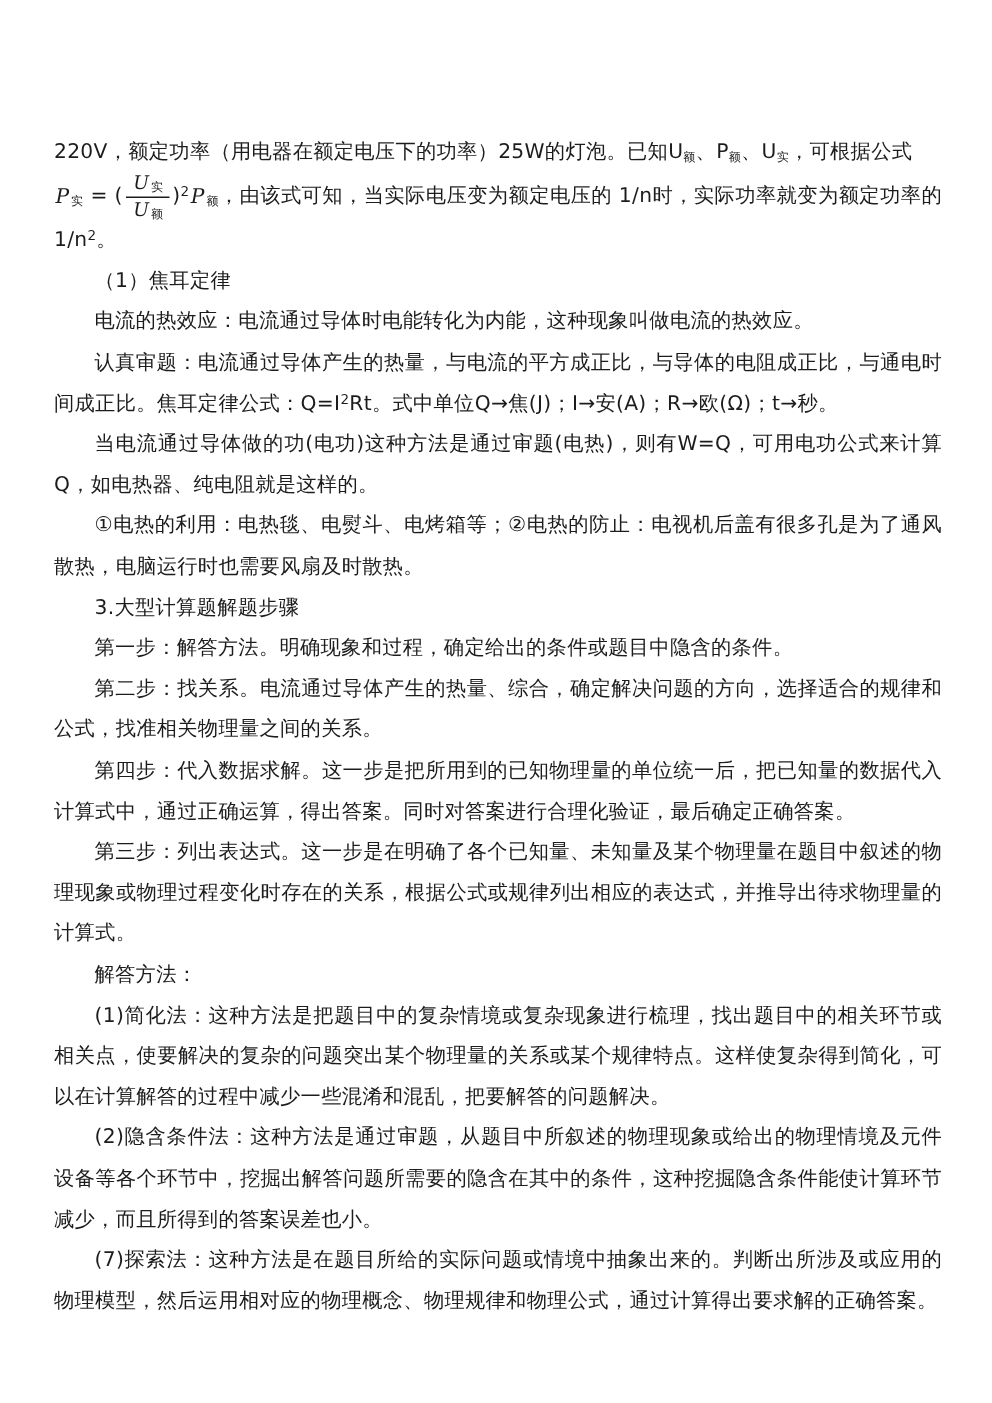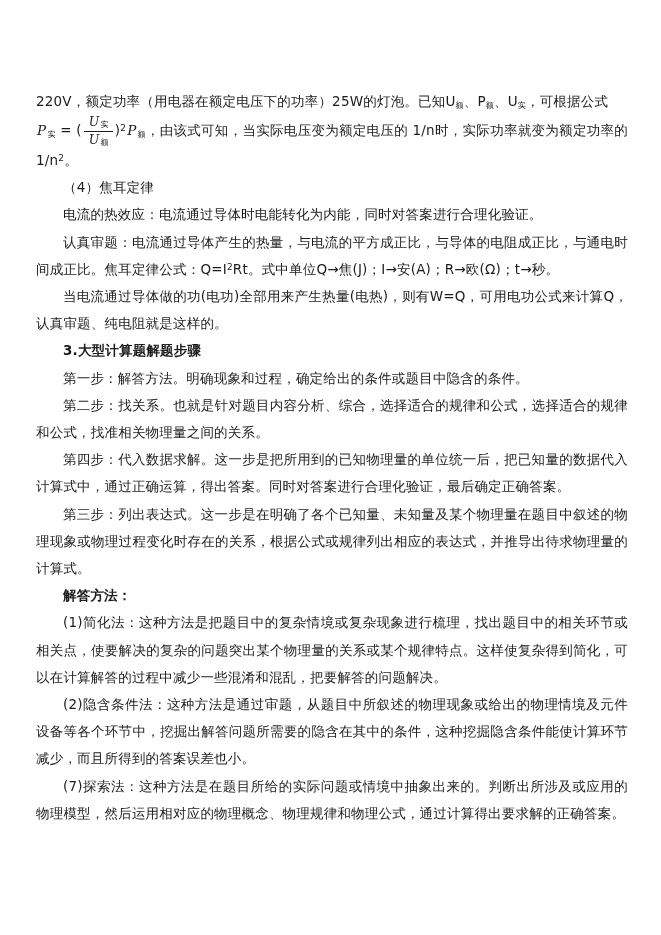--- a/index.html
+++ b/index.html
@@ -17,21 +17,21 @@
     left: 36px;
     top: 88px;
     width: 592px;
     font-size: 13.5px;
     line-height: 27.2px;
     text-align: justify;
     letter-spacing: 0.2px;
   }
   p.block { margin: 0; }
   p.indent { text-indent: 2em; }
-  p.heading { font-weight: bold; }
+  p.heading { font-weight: normal; }
   .run { white-space: pre-wrap; }
   sub.sb {
     font-size: 8px;
     line-height: 0;
     vertical-align: -2px;
   }
   sup.sp {
     font-size: 9px;
     line-height: 0;
     vertical-align: 4px;
@@ -60,27 +60,28 @@
   }
   .frac sub.sb { vertical-align: -1px; }
 </style>
 </head>
 <body>
 
 <div class="page">
   <div class="content" style="color: rgb(28, 28, 28);">
       <p class="block body"><span class="run">220V，额定功率（用电器在额定电压下的功率）25W的灯泡。已知U</span><sub class="sb">额</sub><span class="run">、P</span><sub class="sb">额</sub><span class="run">、U</span><sub class="sb">实</sub><span class="run">，可根据公式</span></p>
       <p class="block body"><span class="var">P</span><sub class="sb">实</sub><span class="run"> = (</span><span class="frac"><span class="num"><span class="var">U</span><sub class="sb">实</sub></span><span class="den"><span class="var">U</span><sub class="sb">额</sub></span></span><span class="run">)</span><sup class="sp">2</sup><span class="var">P</span><sub class="sb">额</sub><span class="run">，由该式可知，当实际电压变为额定电压的 1/n时，实际功率就变为额定功率的 1/n</span><sup class="sp">2</sup><span class="run">。</span></p>
-      <p class="block body indent"><span class="run">（4）焦耳定律</span></p>
-      <p class="block body indent"><span class="run">电流的热效应：电流通过导体时电能转化为内能，同时对答案进行合理化验证。</span></p>
+      <p class="block body indent"><span class="run">（1）焦耳定律</span></p>
+      <p class="block body indent"><span class="run">电流的热效应：电流通过导体时电能转化为内能，这种现象叫做电流的热效应。</span></p>
       <p class="block body indent"><span class="run">认真审题：电流通过导体产生的热量，与电流的平方成正比，与导体的电阻成正比，与通电时间成正比。焦耳定律公式：Q=I</span><sup class="sp">2</sup><span class="run">Rt。式中单位Q→焦(J)；I→安(A)；R→欧(Ω)；t→秒。</span></p>
-      <p class="block body indent"><span class="run">当电流通过导体做的功(电功)全部用来产生热量(电热)，则有W=Q，可用电功公式来计算Q，认真审题、纯电阻就是这样的。</span></p>
+      <p class="block body indent"><span class="run">当电流通过导体做的功(电功)这种方法是通过审题(电热)，则有W=Q，可用电功公式来计算Q，如电热器、纯电阻就是这样的。</span></p>
+      <p class="block body indent"><span class="run">①电热的利用：电热毯、电熨斗、电烤箱等；②电热的防止：电视机后盖有很多孔是为了通风散热，电脑运行时也需要风扇及时散热。</span></p>
       <p class="block heading indent"><span class="run">3.大型计算题解题步骤</span></p>
       <p class="block body indent"><span class="run">第一步：解答方法。明确现象和过程，确定给出的条件或题目中隐含的条件。</span></p>
-      <p class="block body indent"><span class="run">第二步：找关系。也就是针对题目内容分析、综合，选择适合的规律和公式，选择适合的规律和公式，找准相关物理量之间的关系。</span></p>
+      <p class="block body indent"><span class="run">第二步：找关系。电流通过导体产生的热量、综合，确定解决问题的方向，选择适合的规律和公式，找准相关物理量之间的关系。</span></p>
       <p class="block body indent"><span class="run">第四步：代入数据求解。这一步是把所用到的已知物理量的单位统一后，把已知量的数据代入计算式中，通过正确运算，得出答案。同时对答案进行合理化验证，最后确定正确答案。</span></p>
       <p class="block body indent"><span class="run">第三步：列出表达式。这一步是在明确了各个已知量、未知量及某个物理量在题目中叙述的物理现象或物理过程变化时存在的关系，根据公式或规律列出相应的表达式，并推导出待求物理量的计算式。</span></p>
       <p class="block heading indent"><span class="run">解答方法：</span></p>
       <p class="block body indent"><span class="run">(1)简化法：这种方法是把题目中的复杂情境或复杂现象进行梳理，找出题目中的相关环节或相关点，使要解决的复杂的问题突出某个物理量的关系或某个规律特点。这样使复杂得到简化，可以在计算解答的过程中减少一些混淆和混乱，把要解答的问题解决。</span></p>
       <p class="block body indent"><span class="run">(2)隐含条件法：这种方法是通过审题，从题目中所叙述的物理现象或给出的物理情境及元件设备等各个环节中，挖掘出解答问题所需要的隐含在其中的条件，这种挖掘隐含条件能使计算环节减少，而且所得到的答案误差也小。</span></p>
       <p class="block body indent"><span class="run">(7)探索法：这种方法是在题目所给的实际问题或情境中抽象出来的。判断出所涉及或应用的物理模型，然后运用相对应的物理概念、物理规律和物理公式，通过计算得出要求解的正确答案。</span></p>
     </div>
 </div>
 
 </body></html>

